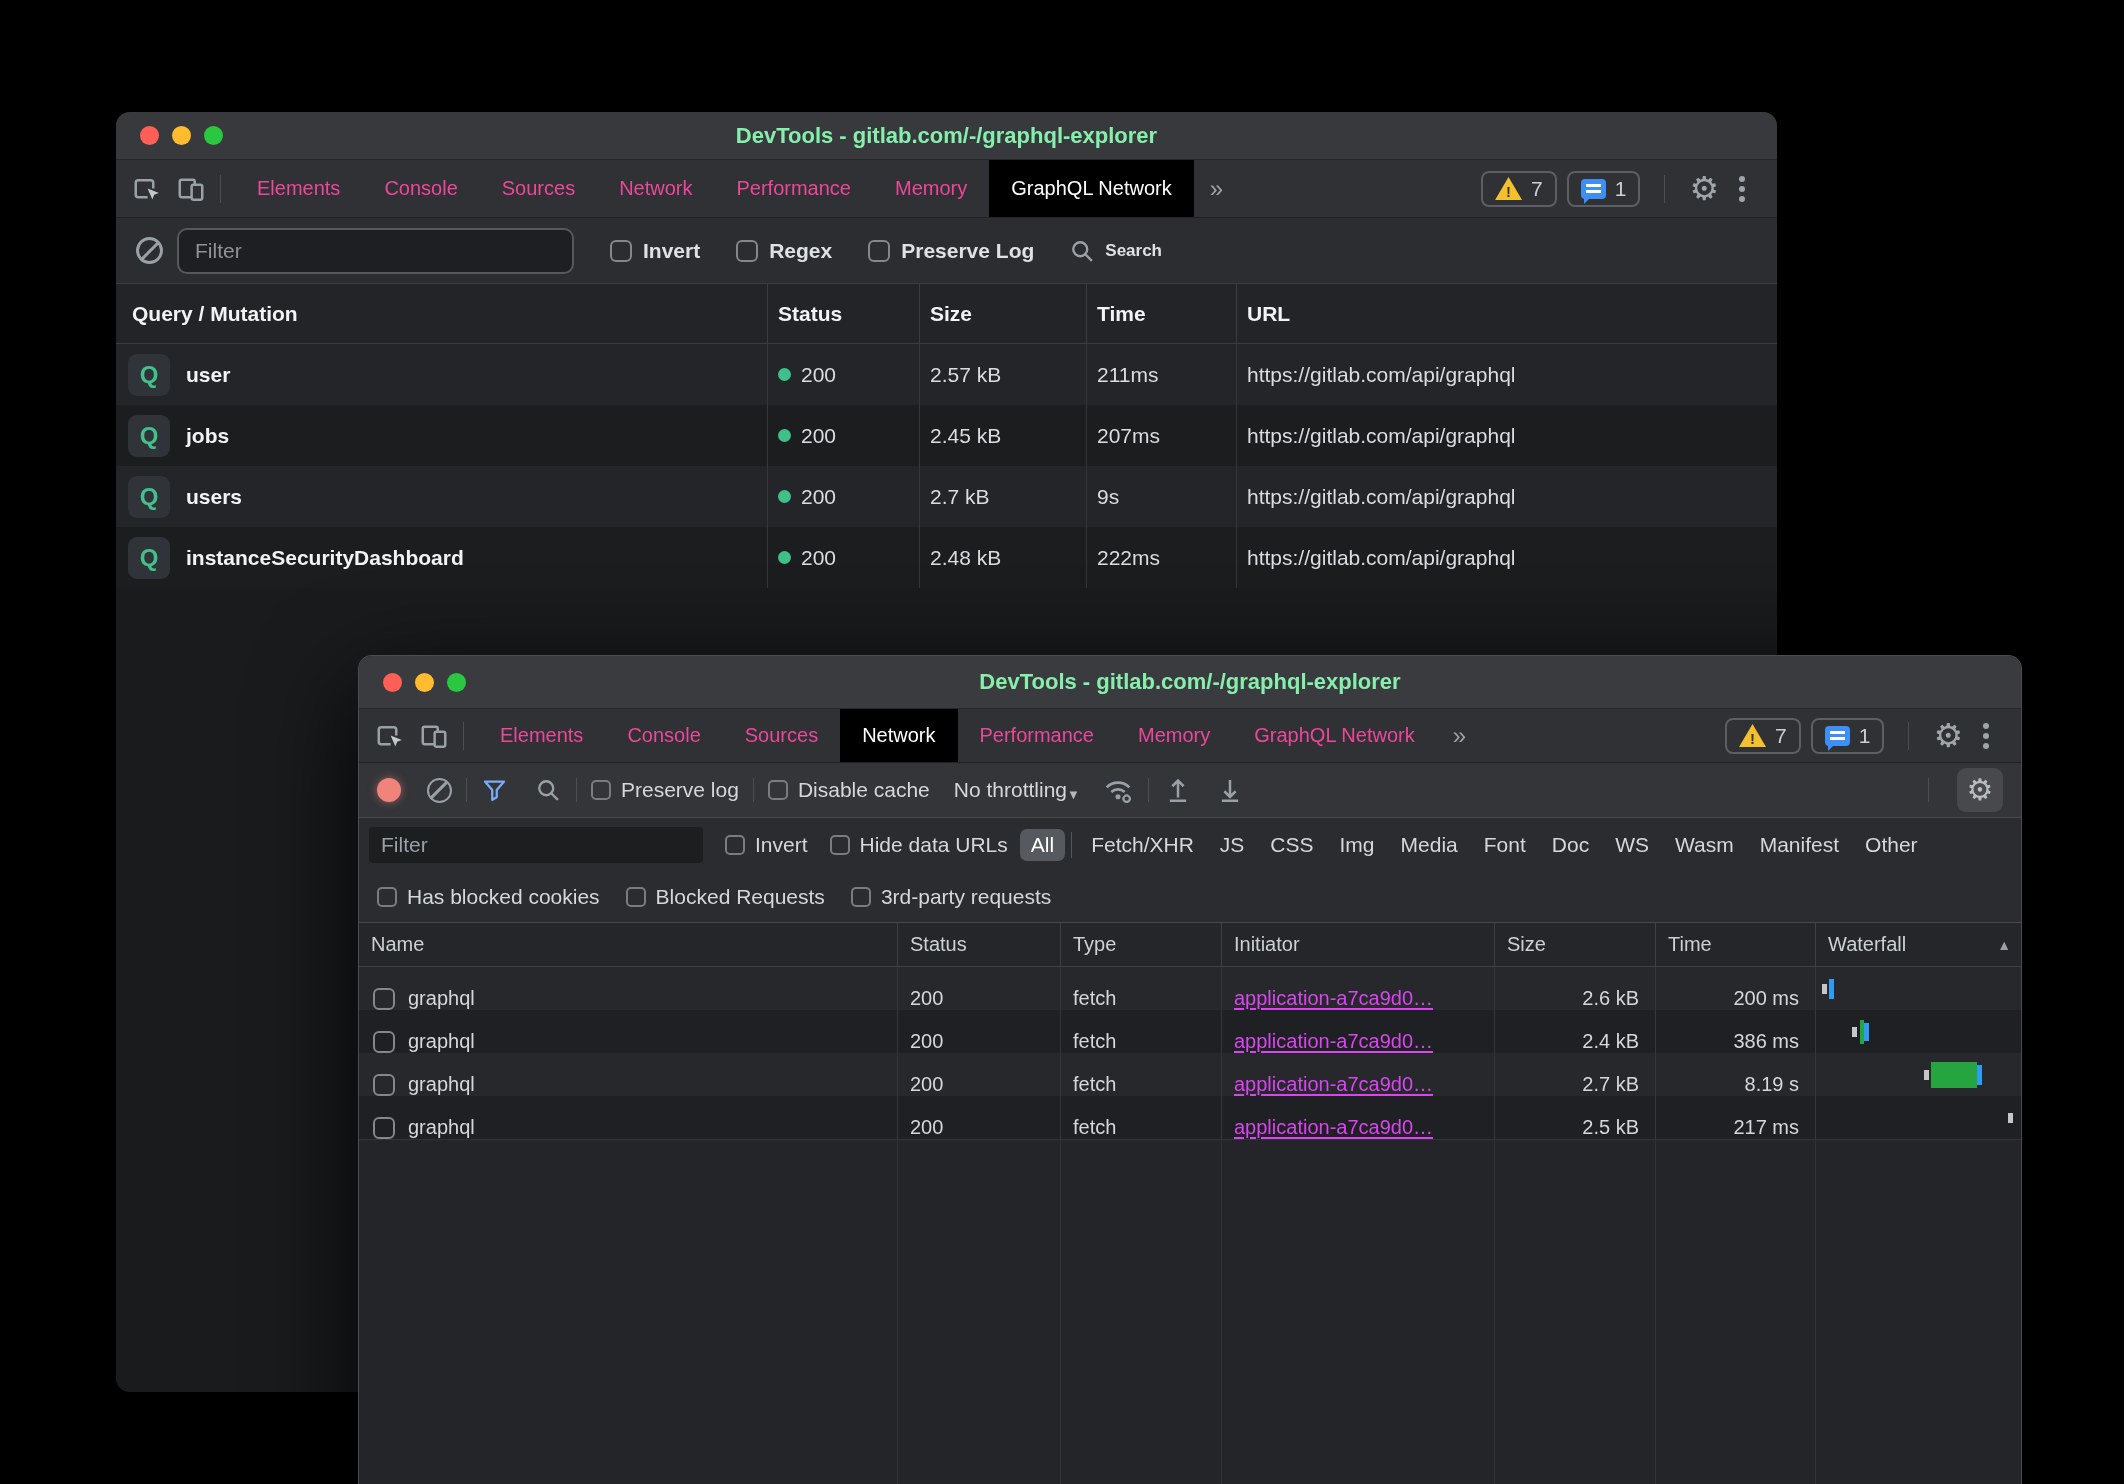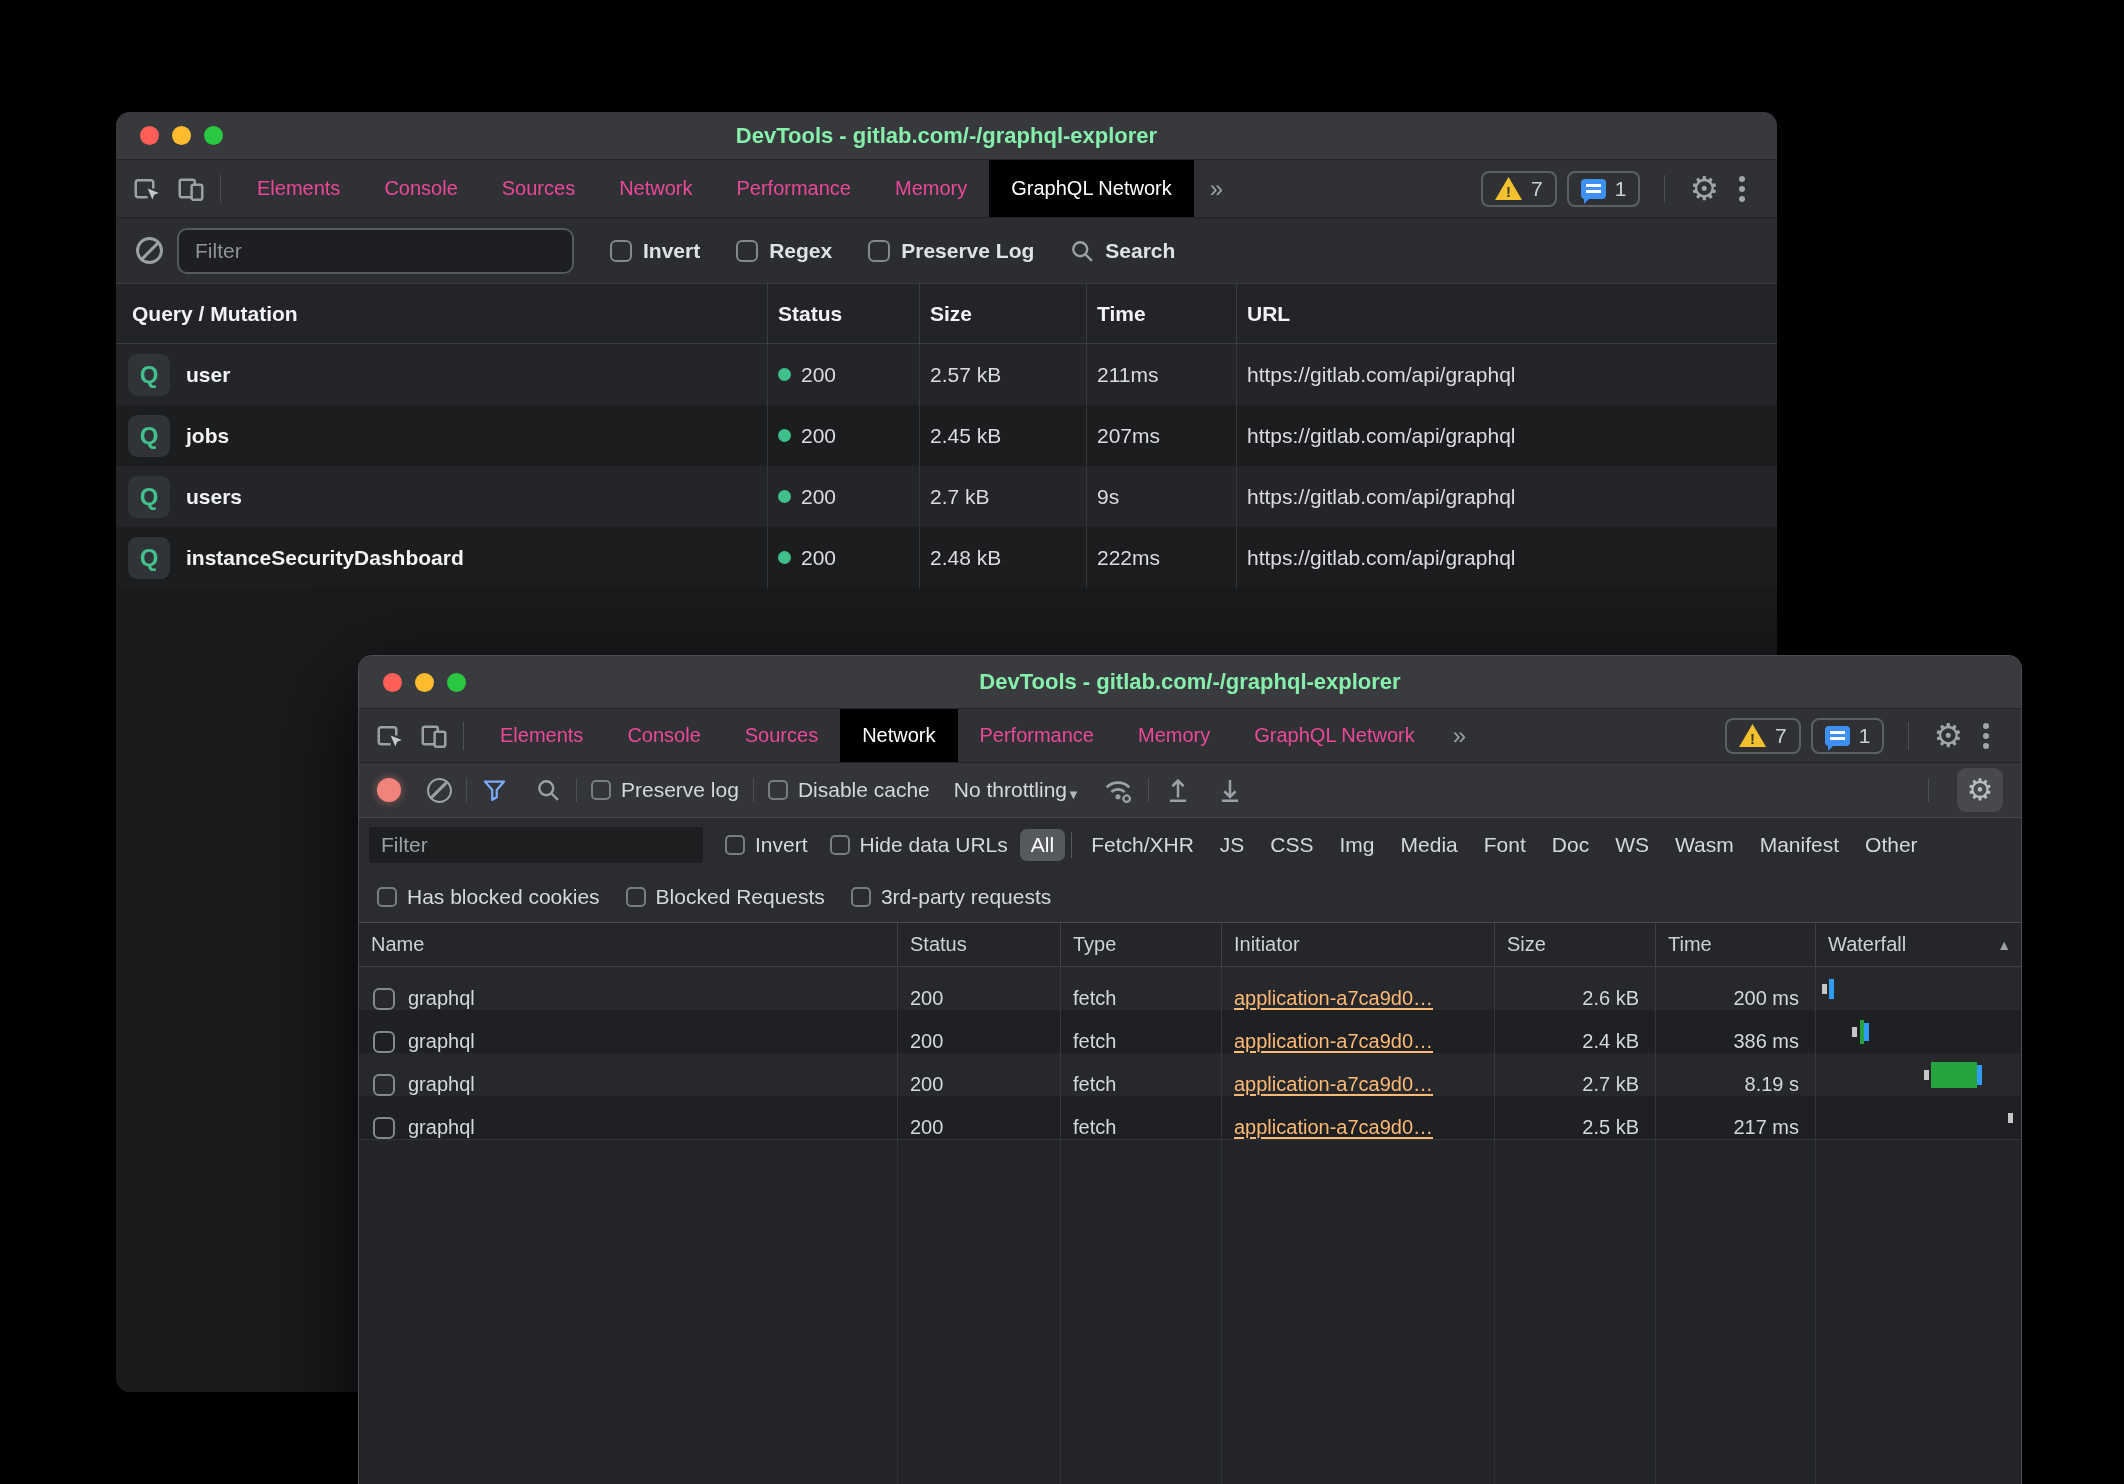--- a/index.html
+++ b/index.html
@@ -53,21 +53,21 @@
   .gear-glyph { font-size:33px; color:#a0a5a9; line-height:1; }
   .kebab { width:6px; height:6px; border-radius:50%; background:#a0a5a9; box-shadow:0 -10px 0 #a0a5a9, 0 10px 0 #a0a5a9; margin:0 10px; align-self:center; }
   
   .gql-toolbar { flex:0 0 66px; background:#2b2d30; display:flex; align-items:center; padding-left:20px; border-bottom:1px solid #3a3d40; }
   .no-symbol { width:27px; height:27px; border:3px solid #9aa1a6; border-radius:50%; position:relative; flex:0 0 auto; }
   .no-symbol::after{ content:""; position:absolute; left:-2px; top:9.5px; width:25px; height:3px; background:#9aa1a6; transform:rotate(-45deg); }
   .gql-filter-input { margin-left:14px; width:397px; height:46px; background:#1d1f22; border:2px solid #55585c; border-radius:10px; color:#e8eaed; font-size:21px; padding:0 16px; outline:none; }
   .gql-filter-input::placeholder { color:#8f9296; }
   .cb-group { display:flex; align-items:center; gap:11px; margin-left:36px; font-size:21px; font-weight:600; color:#dfe2e4; white-space:nowrap; }
   .cb { width:22px; height:22px; border:2.5px solid #84878b; border-radius:6px; background:transparent; flex:0 0 auto; }
-  .search-group { display:flex; align-items:center; gap:9px; margin-left:34px; font-size:21px; font-weight:600; color:#dfe2e4; }
+  .search-group { display:flex; align-items:center; gap:9px; margin-left:34px; font-size:17px; font-weight:600; color:#dfe2e4; }
   
   .gql-header, .gql-row { display:grid; grid-template-columns:651px 152px 167px 150px 1fr; }
   .gql-header { flex:0 0 60px; background:#222427; border-bottom:1px solid #3a3d40; }
   .gql-header > div { display:flex; align-items:center; padding-left:10px; font-size:21px; font-weight:700; color:#f1f3f4; border-left:1px solid #3a3d40; }
   .gql-header > div:first-child { border-left:none; padding-left:16px; }
   .gql-row { flex:0 0 61px; }
   .gql-row.odd { background:#232528; } .gql-row.even { background:#1b1d1f; }
   .gql-row > div { display:flex; align-items:center; padding-left:10px; font-size:21px; color:#dadce0; border-left:1px solid #34373a; overflow:hidden; white-space:nowrap; }
   .gql-row > div:first-child { border-left:none; padding-left:12px; }
   .q-badge { width:42px; height:42px; border-radius:9px; background:#303438; color:#43c08c; font-size:24px; font-weight:700; display:flex; align-items:center; justify-content:center; margin-right:16px; flex:0 0 auto; }
@@ -100,21 +100,21 @@
   .net-header, .net-row { display:grid; grid-template-columns:538px 163px 161px 273px 161px 160px 208px; }
   .net-header { flex:0 0 44px; background:#24262a; border-bottom:1px solid #3e4043; }
   .net-header > div { display:flex; align-items:center; padding-left:12px; font-size:20px; color:#cdd1d4; border-left:1px solid #3e4043; position:relative; }
   .net-header > div:first-child { border-left:none; }
   .sort-arrow { position:absolute; right:12px; font-size:14px; color:#9aa0a6; }
   .net-row { flex:0 0 43px; }
   .net-row.odd { background:#26282b; } .net-row.even { background:#1e2023; }
   .net-row > div { display:flex; align-items:flex-end; padding-left:12px; font-size:20px; color:#d5d8da; border-left:1px solid #343639; overflow:hidden; white-space:nowrap; }
   .net-row > div:first-child { border-left:none; padding-left:14px; gap:13px; }
   .cell-right { justify-content:flex-end; padding-right:16px !important; }
-  .init-link { text-decoration:underline; text-underline-offset:3px; color:#fdba74; }
+  .init-link { text-decoration:underline; text-underline-offset:3px; color:#d946ef; }
   .wf-cell { position:relative; padding:0 !important; }
   .wf-bar { position:absolute; top:50%; transform:translateY(-50%); }
   .wf-tick { width:5px; height:10px; background:#c6c6c6; }
   .wf-green { background:#26a440; }
   .wf-blue  { background:#2f9bf2; }
   .net-filler { flex:1 1 auto; background:#232529; position:relative; border-top:1px solid #323538; }
   .net-filler .vline { position:absolute; top:0; bottom:0; width:1px; background:#2f3236; }
   
   svg .st { stroke:#9aa1a6; stroke-width:2; fill:none; }
 </style>

